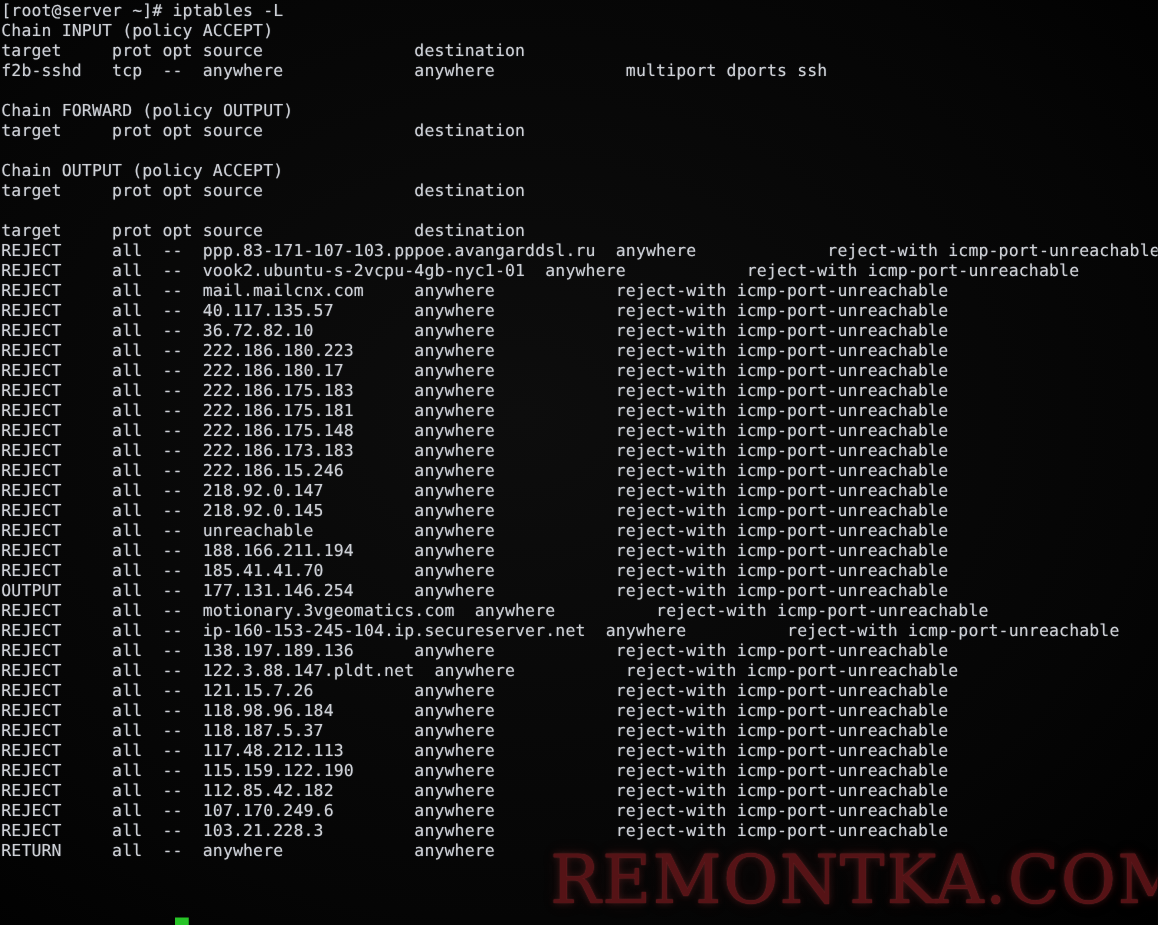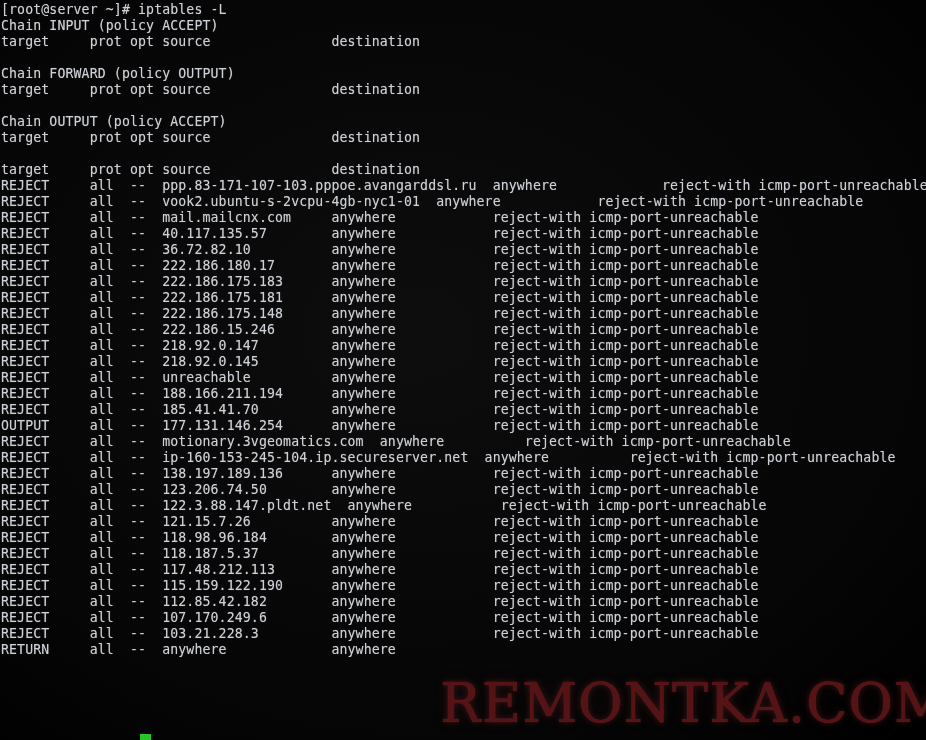--- a/index.html
+++ b/index.html
@@ -83,48 +83,50 @@
 <body>
 
 <div id="terminal">
 
   <div id="watermark">REMONTKA.COM</div>
 
   <div id="screen">
       <span class="line">[root@server ~]# iptables -L</span>
       <span class="line">Chain INPUT (policy ACCEPT)</span>
       <span class="line">target     prot opt source               destination</span>
+      <span class="line">f2b-sshd   tcp  --  anywhere             anywhere             multiport dports ssh</span>
       <span class="line blank"> </span>
       <span class="line">Chain FORWARD (policy OUTPUT)</span>
       <span class="line">target     prot opt source               destination</span>
       <span class="line blank"> </span>
       <span class="line">Chain OUTPUT (policy ACCEPT)</span>
       <span class="line">target     prot opt source               destination</span>
       <span class="line blank"> </span>
       <span class="line">target     prot opt source               destination</span>
       <span class="line">REJECT     all  --  ppp.83-171-107-103.pppoe.avangarddsl.ru  anywhere             reject-with icmp-port-unreachable</span>
       <span class="line">REJECT     all  --  vook2.ubuntu-s-2vcpu-4gb-nyc1-01  anywhere            reject-with icmp-port-unreachable</span>
       <span class="line">REJECT     all  --  mail.mailcnx.com     anywhere            reject-with icmp-port-unreachable</span>
       <span class="line">REJECT     all  --  40.117.135.57        anywhere            reject-with icmp-port-unreachable</span>
       <span class="line">REJECT     all  --  36.72.82.10          anywhere            reject-with icmp-port-unreachable</span>
+      <span class="line">REJECT     all  --  222.186.180.223      anywhere            reject-with icmp-port-unreachable</span>
       <span class="line">REJECT     all  --  222.186.180.17       anywhere            reject-with icmp-port-unreachable</span>
       <span class="line">REJECT     all  --  222.186.175.183      anywhere            reject-with icmp-port-unreachable</span>
       <span class="line">REJECT     all  --  222.186.175.181      anywhere            reject-with icmp-port-unreachable</span>
       <span class="line">REJECT     all  --  222.186.175.148      anywhere            reject-with icmp-port-unreachable</span>
+      <span class="line">REJECT     all  --  222.186.173.183      anywhere            reject-with icmp-port-unreachable</span>
       <span class="line">REJECT     all  --  222.186.15.246       anywhere            reject-with icmp-port-unreachable</span>
       <span class="line">REJECT     all  --  218.92.0.147         anywhere            reject-with icmp-port-unreachable</span>
       <span class="line">REJECT     all  --  218.92.0.145         anywhere            reject-with icmp-port-unreachable</span>
       <span class="line">REJECT     all  --  unreachable          anywhere            reject-with icmp-port-unreachable</span>
       <span class="line">REJECT     all  --  188.166.211.194      anywhere            reject-with icmp-port-unreachable</span>
       <span class="line">REJECT     all  --  185.41.41.70         anywhere            reject-with icmp-port-unreachable</span>
       <span class="line">OUTPUT     all  --  177.131.146.254      anywhere            reject-with icmp-port-unreachable</span>
       <span class="line">REJECT     all  --  motionary.3vgeomatics.com  anywhere          reject-with icmp-port-unreachable</span>
       <span class="line">REJECT     all  --  ip-160-153-245-104.ip.secureserver.net  anywhere          reject-with icmp-port-unreachable</span>
       <span class="line">REJECT     all  --  138.197.189.136      anywhere            reject-with icmp-port-unreachable</span>
-      <span class="line">REJECT     all  --  123.206.74.50        anywhere            reject-with icmp-port-unreachable</span>
       <span class="line">REJECT     all  --  122.3.88.147.pldt.net  anywhere           reject-with icmp-port-unreachable</span>
       <span class="line">REJECT     all  --  121.15.7.26          anywhere            reject-with icmp-port-unreachable</span>
       <span class="line">REJECT     all  --  118.98.96.184        anywhere            reject-with icmp-port-unreachable</span>
       <span class="line">REJECT     all  --  118.187.5.37         anywhere            reject-with icmp-port-unreachable</span>
       <span class="line">REJECT     all  --  117.48.212.113       anywhere            reject-with icmp-port-unreachable</span>
       <span class="line">REJECT     all  --  115.159.122.190      anywhere            reject-with icmp-port-unreachable</span>
       <span class="line">REJECT     all  --  112.85.42.182        anywhere            reject-with icmp-port-unreachable</span>
       <span class="line">REJECT     all  --  107.170.249.6        anywhere            reject-with icmp-port-unreachable</span>
       <span class="line">REJECT     all  --  103.21.228.3         anywhere            reject-with icmp-port-unreachable</span>
       <span class="line">RETURN     all  --  anywhere             anywhere</span>

